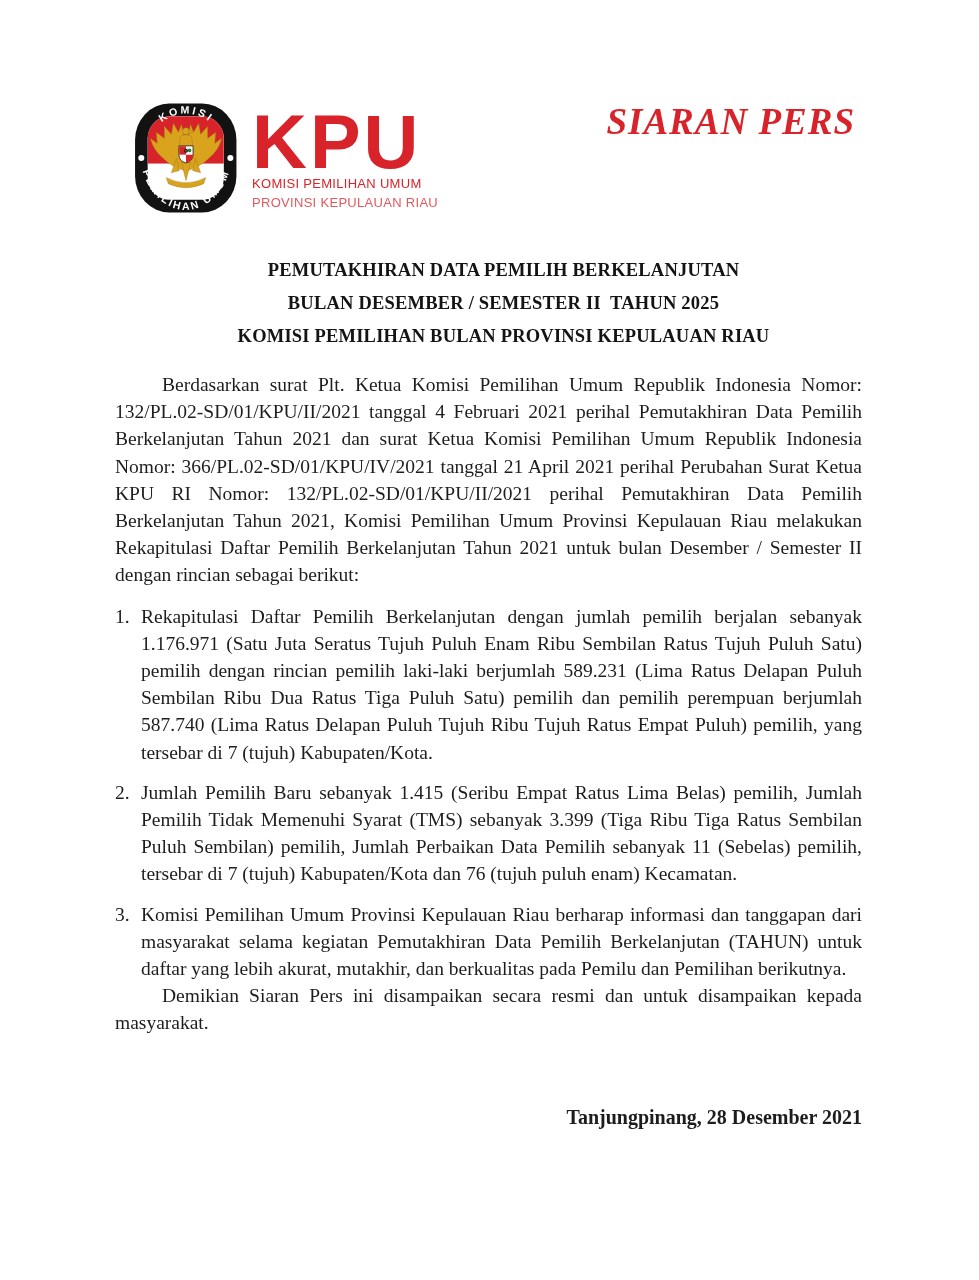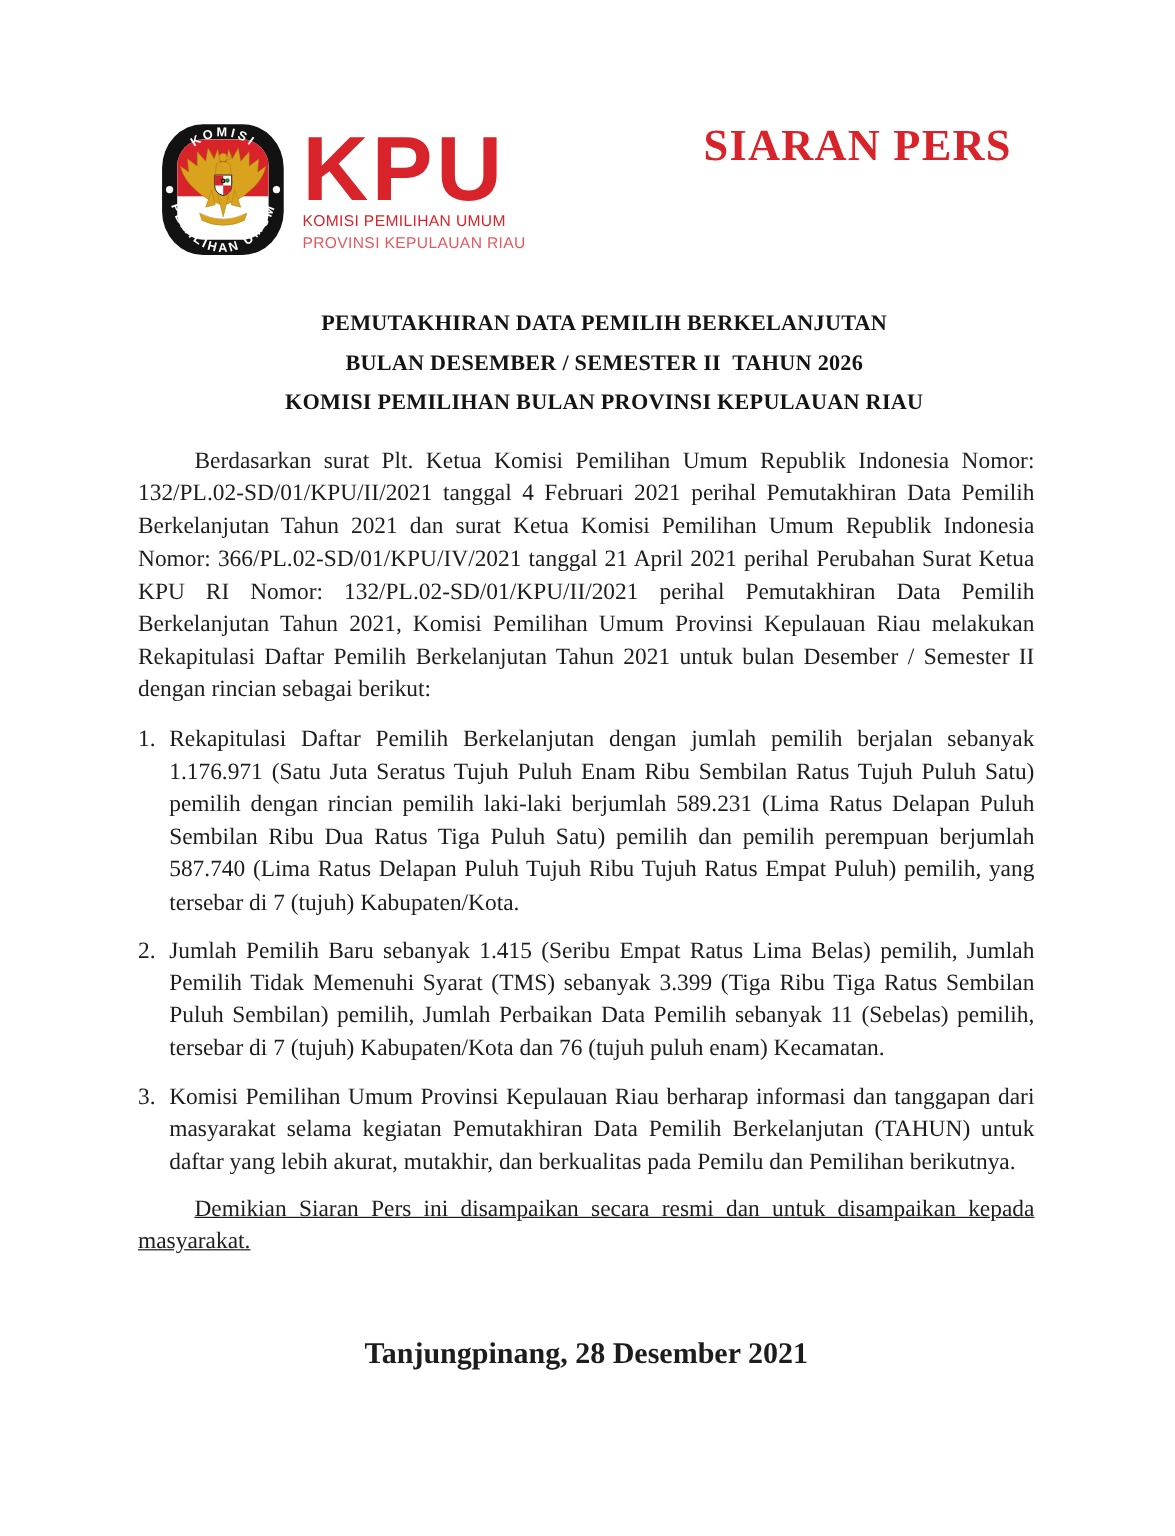--- a/index.html
+++ b/index.html
@@ -29,23 +29,23 @@
     font-weight:700;font-size:76px;line-height:64px;
     letter-spacing:3px;color:var(--brand-red);
   }
   .org-line1,.org-line2{
     font-family:"Liberation Sans", sans-serif;
     font-size:13px;line-height:18px;letter-spacing:0.3px;
     color:var(--brand-red);margin-top:1px;white-space:pre;
   }
   .org-line2{color:var(--brand-red-light);text-align:right;}
   .press-label{
-    position:absolute;top:100px;right:136px;
+    position:absolute;top:100px;right:124px;
     font-family:"Liberation Serif", serif;
-    font-weight:700;
+    font-style:italic;font-weight:700;
     font-size:37px;line-height:44px;letter-spacing:1px;
     color:var(--brand-red);white-space:pre;
   }
   
   .title-block{
     position:absolute;top:254px;left:0;right:0;
     text-align:center;color:var(--heading);padding-left:28px;
   }
   .title-line{
     font-weight:700;font-size:18.5px;line-height:33px;
@@ -56,26 +56,26 @@
     position:absolute;top:371px;left:115px;width:747px;
     font-size:19.5px;line-height:27.2px;
     text-align:justify;
   }
   .para{margin:0;text-indent:47px;}
   ol.items{list-style:none;margin:14px 0 0 0;padding:0;}
   ol.items li{display:flex;}
   ol.items li + li{margin-top:13px;}
   .li-num{flex:none;width:26px;}
   .li-text{flex:1;text-align:justify;}
-  .closing{margin-top:12px;text-decoration:underline;}
+  .closing{}
   
   .signature{
     margin-top:66px;
-    font-weight:700;font-size:25px;line-height:28.5px;
-    text-align:center;text-indent:0;
+    font-weight:700;font-size:20px;line-height:28.5px;
+    text-align:right;text-indent:0;
   }
 </style>
 </head>
 <body>
 
 <div class="page">
 
   <div class="brand">
     <svg class="seal" viewBox="0 0 105 115" aria-hidden="true">
       <defs>
@@ -127,21 +127,21 @@
       <div class="kpu-wordmark">KPU</div>
       <div class="org-line1">KOMISI PEMILIHAN UMUM</div>
       <div class="org-line2">PROVINSI KEPULAUAN RIAU</div>
     </div>
   </div>
 
   <div class="press-label">SIARAN PERS</div>
 
   <div class="title-block">
     <div class="title-line">PEMUTAKHIRAN DATA PEMILIH BERKELANJUTAN</div>
-    <div class="title-line">BULAN DESEMBER / SEMESTER II  TAHUN 2026</div>
+    <div class="title-line">BULAN DESEMBER / SEMESTER II  TAHUN 2025</div>
     <div class="title-line">KOMISI PEMILIHAN BULAN PROVINSI KEPULAUAN RIAU</div>
   </div>
 
   <div class="content">
     <p class="para">Berdasarkan surat Plt. Ketua Komisi Pemilihan Umum Republik Indonesia Nomor: 132/PL.02-SD/01/KPU/II/2021 tanggal 4 Februari 2021 perihal Pemutakhiran Data Pemilih Berkelanjutan Tahun 2021 dan surat Ketua Komisi Pemilihan Umum Republik Indonesia Nomor: 366/PL.02-SD/01/KPU/IV/2021 tanggal 21 April 2021 perihal Perubahan Surat Ketua KPU RI Nomor: 132/PL.02-SD/01/KPU/II/2021 perihal Pemutakhiran Data Pemilih Berkelanjutan Tahun 2021, Komisi Pemilihan Umum Provinsi Kepulauan Riau melakukan Rekapitulasi Daftar Pemilih Berkelanjutan Tahun 2021 untuk bulan Desember / Semester II dengan rincian sebagai berikut:</p>
 
     <ol class="items">
       <li>
         <span class="li-num">1.</span>
         <span class="li-text">Rekapitulasi Daftar Pemilih Berkelanjutan dengan jumlah pemilih berjalan sebanyak 1.176.971 (Satu Juta Seratus Tujuh Puluh Enam Ribu Sembilan Ratus Tujuh Puluh Satu) pemilih dengan rincian pemilih laki-laki berjumlah 589.231 (Lima Ratus Delapan Puluh Sembilan Ribu Dua Ratus Tiga Puluh Satu) pemilih dan pemilih perempuan berjumlah 587.740 (Lima Ratus Delapan Puluh Tujuh Ribu Tujuh Ratus Empat Puluh) pemilih, yang tersebar di 7 (tujuh) Kabupaten/Kota.</span>

